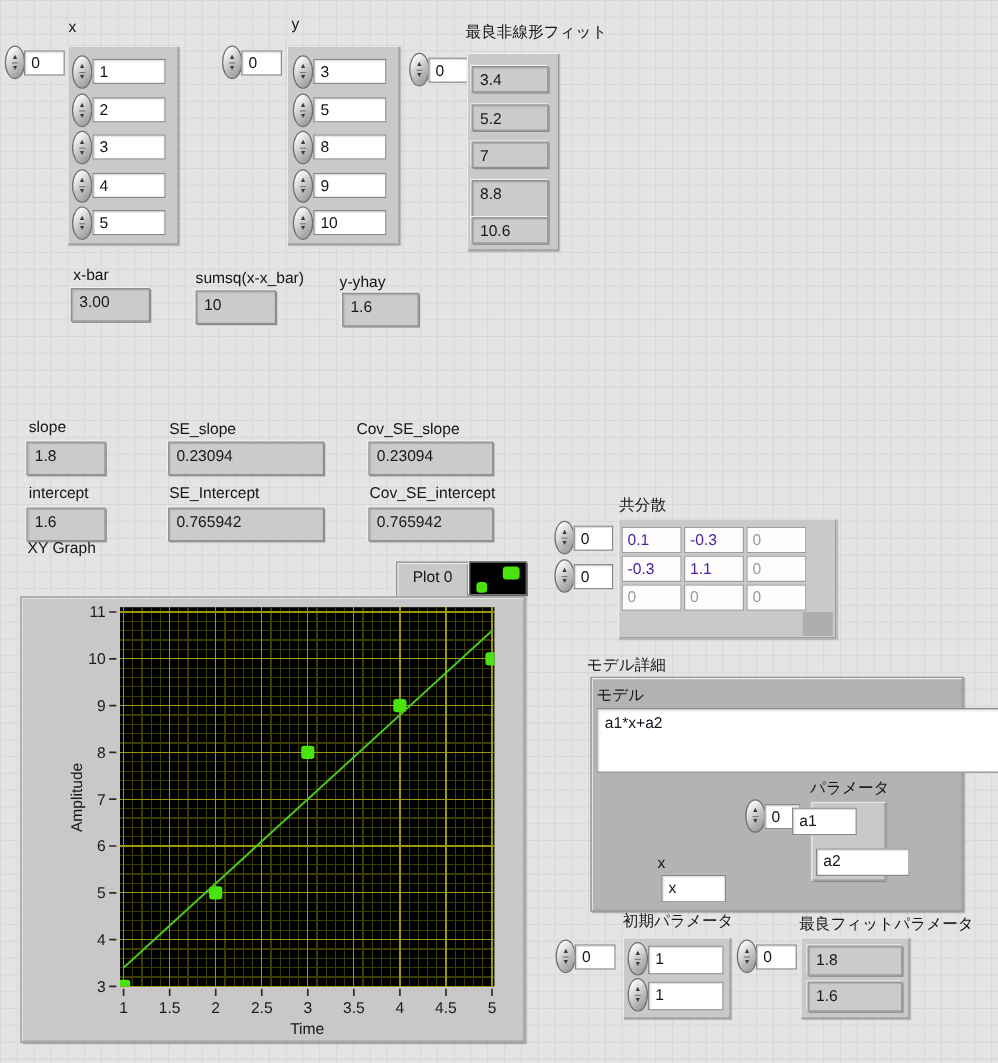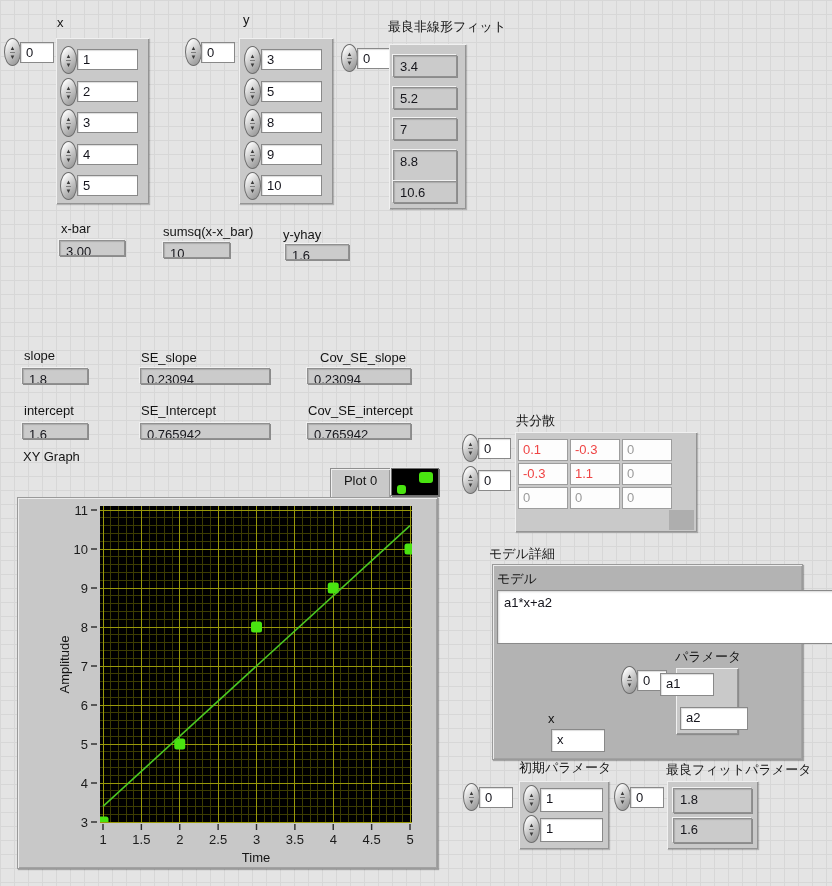--- a/index.html
+++ b/index.html
@@ -9,34 +9,34 @@
     background-image:linear-gradient(#d7d7d7 1px,transparent 1px),
                      linear-gradient(90deg,#d7d7d7 1px,transparent 1px);
     background-size:14px 14px;
     font-family:"Liberation Sans",sans-serif;
   }
   .abs{position:absolute;box-sizing:border-box;}
   .lbl{position:absolute;font:13px/15px "Liberation Sans",sans-serif;color:#141414;white-space:nowrap;}
   .fld{position:absolute;box-sizing:border-box;height:21px;background:#fff;
        border:1px solid #898989;box-shadow:inset 1px 1px 1px rgba(0,0,0,.14);
        font:13px/19px "Liberation Sans",sans-serif;color:#14141c;padding-left:5px;white-space:nowrap;overflow:hidden;}
-  .ind{position:absolute;box-sizing:border-box;height:16px;background:#cbcbcb;
+  .ind{position:absolute;box-sizing:border-box;height:28px;background:#cbcbcb;
        border:1px solid #909090;box-shadow:-1px -1px 0 #f1f1f1,1px 1px 0 #8b8b8b,inset 1px 1px 1px rgba(0,0,0,.16);
        font:13px/22px "Liberation Sans",sans-serif;color:#17171d;padding-left:6px;white-space:nowrap;overflow:hidden;}
   .arrbg{position:absolute;box-sizing:border-box;background:#c9c9c9;
        box-shadow:inset 1px 1px 0 #f0f0f0,inset -1px -1px 0 #949494,1px 1px 1px rgba(0,0,0,.22);}
   .panel3d{position:absolute;box-sizing:border-box;background:#c8c8c8;border:1px solid #9a9a9a;
        box-shadow:inset 1px 1px 0 #ececec,inset -1px -1px 0 #a2a2a2,1px 1px 1px rgba(0,0,0,.28);}
   .spin{position:absolute;width:15px;height:26px;border-radius:50%;
        background:linear-gradient(135deg,#fafafa 15%,#c2c2c2 55%,#8d8d8d);
        border:1px solid #6d6d6d;display:flex;flex-direction:column;align-items:center;justify-content:center;}
   .spin b{font-size:6px;line-height:6px;color:#3a3a3a;font-weight:normal;}
   .spin b:first-child{border-bottom:1px solid #7d7d7d;padding-bottom:1px;margin-bottom:1px;}
   .cell{position:absolute;box-sizing:border-box;width:50px;height:22px;background:#fdfdfd;
-       border:1px solid #9d9d9d;font:13px/20px "Liberation Sans",sans-serif;color:#ef4444;padding-left:4px;}
+       border:1px solid #9d9d9d;font:13px/20px "Liberation Sans",sans-serif;color:#4c1d95;padding-left:4px;}
   .cell.dim{color:#9b9b9b;}
   .txtarea{position:absolute;box-sizing:border-box;background:#fff;border:1px solid #8a8a8a;
        box-shadow:inset 1px 1px 2px rgba(0,0,0,.16);font:13px/16px "Liberation Sans",sans-serif;
        color:#14141c;padding:4px 6px;}
   .legendbtn{position:absolute;box-sizing:border-box;background:#c9c9c9;border:1px solid #8f8f8f;
        box-shadow:inset 1px 1px 0 #efefef,inset -1px -1px 0 #9a9a9a;
        font:13px/24px "Liberation Sans",sans-serif;color:#141414;text-align:center;}
   .legendicon{position:absolute;box-sizing:border-box;background:#000;border:1px solid #6f6f6f;
        box-shadow:-1px -1px 0 #e9e9e9,1px 1px 0 #777;}
   .glyph{position:absolute;border-radius:3px;}
@@ -128,21 +128,21 @@
 <div class="ind" style="left:59px;top:240px;width:66px">3.00</div>
 <div class="lbl" style="left:163px;top:224px">sumsq(x-x_bar)</div>
 <div class="ind" style="left:163px;top:242px;width:67px">10</div>
 <div class="lbl" style="left:283px;top:227px">y-yhay</div>
 <div class="ind" style="left:285px;top:244px;width:64px">1.6</div>
 
 <div class="lbl" style="left:24px;top:348px">slope</div>
 <div class="ind" style="left:22px;top:368px;width:66px">1.8</div>
 <div class="lbl" style="left:141px;top:350px">SE_slope</div>
 <div class="ind" style="left:140px;top:368px;width:130px">0.23094</div>
-<div class="lbl" style="left:320px;top:350px">Cov_SE_slope</div>
+<div class="lbl" style="left:297px;top:350px">Cov_SE_slope</div>
 <div class="ind" style="left:307px;top:368px;width:104px">0.23094</div>
 <div class="lbl" style="left:24px;top:403px">intercept</div>
 <div class="ind" style="left:22px;top:423px;width:66px">1.6</div>
 <div class="lbl" style="left:141px;top:403px">SE_Intercept</div>
 <div class="ind" style="left:140px;top:423px;width:130px">0.765942</div>
 <div class="lbl" style="left:308px;top:403px">Cov_SE_intercept</div>
 <div class="ind" style="left:307px;top:423px;width:104px">0.765942</div>
 
 <div class="lbl" style="left:516px;top:413px">共分散</div>
 <span class="spin" style="left:462px;top:434px">
@@ -312,21 +312,21 @@
 <div class="lbl" style="left:497px;top:571px">モデル</div>
 <div class="txtarea" style="left:497px;top:590px;width:345px;height:54px">a1*x+a2</div>
 <div class="lbl" style="left:675px;top:649px">パラメータ</div>
 <span class="spin" style="left:621px;top:666px">
     <b>▲</b>
     <b>▼</b>
   </span>
 <div class="fld" style="left:637px;top:670px;width:30px">0</div>
 <div class="arrbg" style="left:676px;top:668px;width:62px;height:66px"></div>
 <div class="fld" style="left:660px;top:673px;width:54px;height:23px">a1</div>
-<div class="fld" style="left:680px;top:707px;width:68px;height:23px">a2</div>
+<div class="fld" style="left:680px;top:707px;width:78px;height:23px">a2</div>
 <div class="lbl" style="left:548px;top:711px">x</div>
 <div class="fld" style="left:551px;top:729px;width:54px;height:23px">x</div>
 
 <div class="lbl" style="left:519px;top:760px">初期パラメータ</div>
 <span class="spin" style="left:463px;top:783px">
     <b>▲</b>
     <b>▼</b>
   </span>
 <div class="fld" style="left:479px;top:787px;width:34px">0</div>
 <div class="arrbg" style="left:519px;top:781px;width:90px;height:68px"></div>

